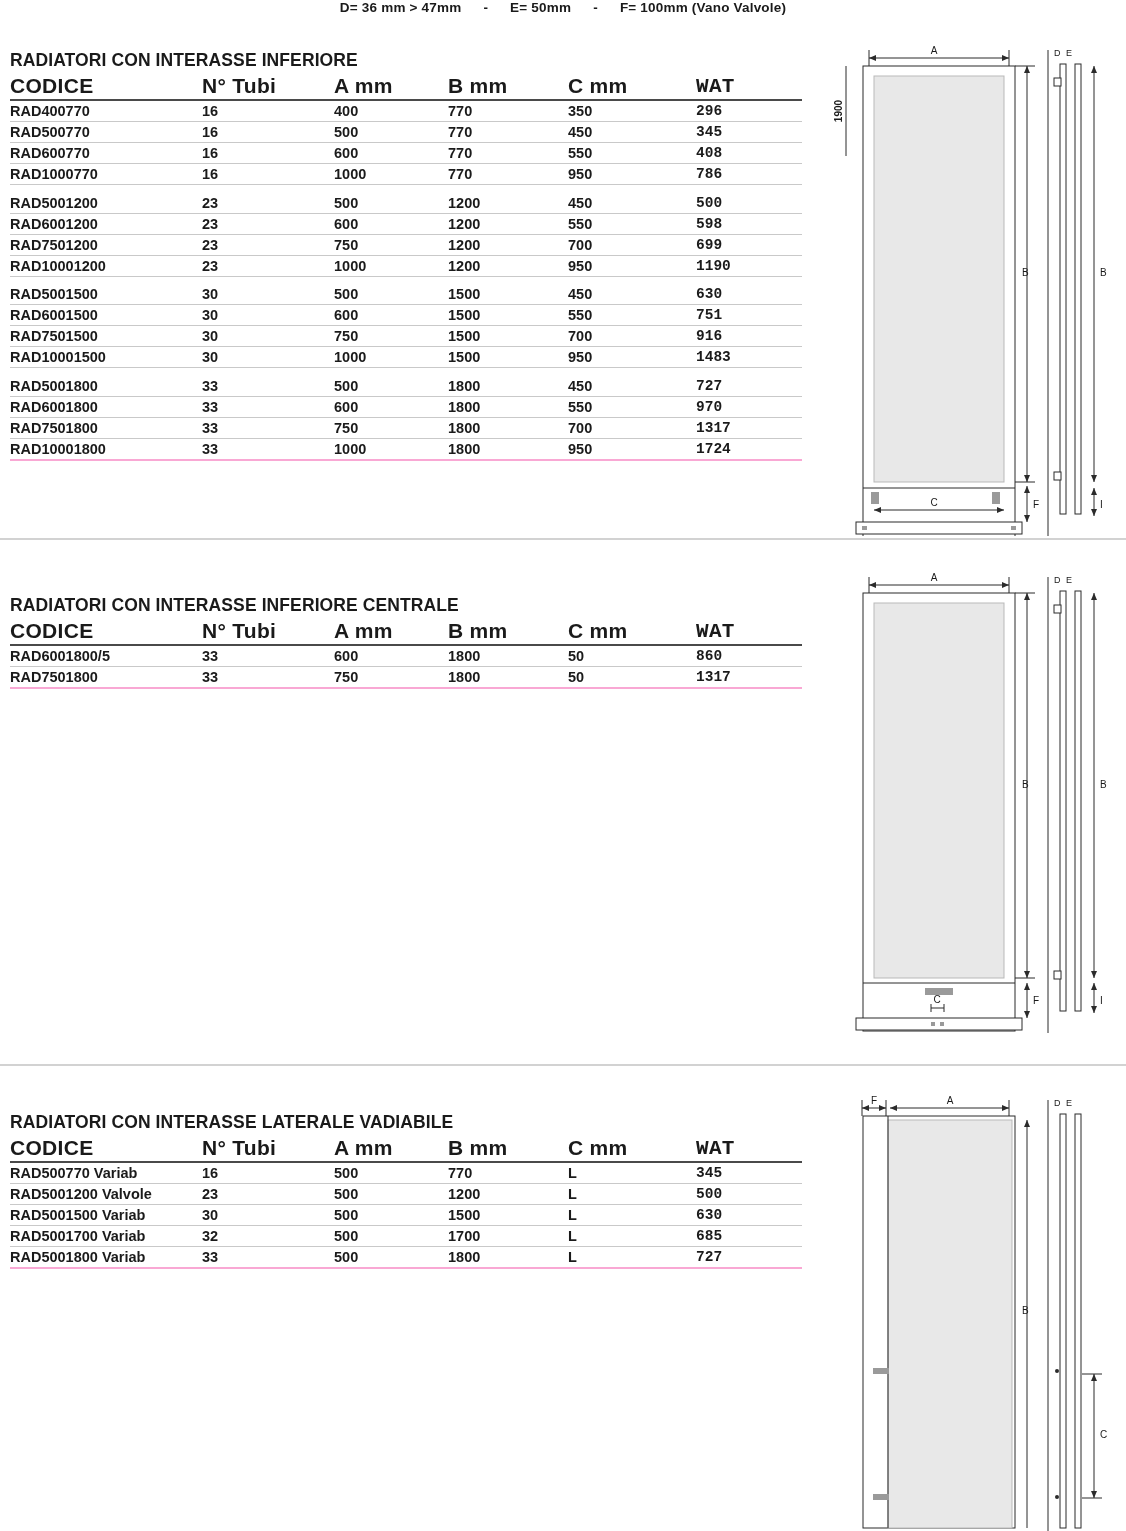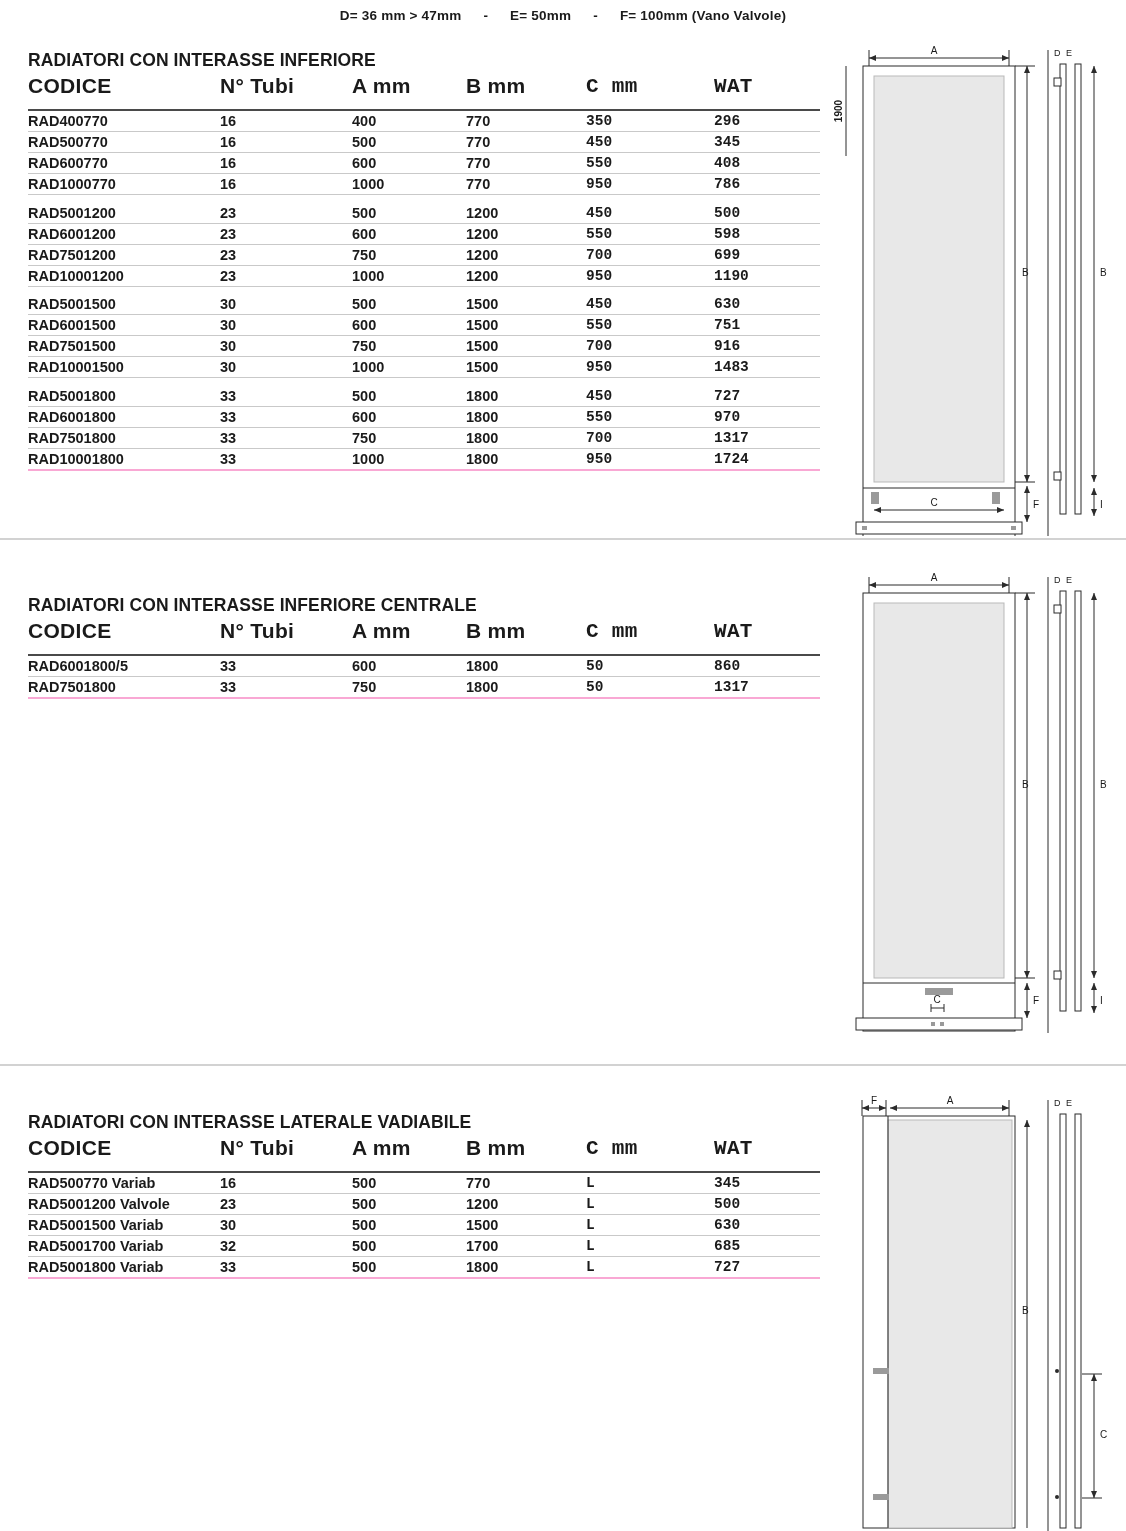--- a/index.html
+++ b/index.html
@@ -13,21 +13,21 @@
     position: relative;
     width: 1126px;
     height: 1531px;
     overflow: hidden;
     background: #fff;
   }
 
   
   .header-note {
     position: absolute;
-    top: 8px; left: 0; right: 0;
+    top: 0; left: 0; right: 0;
     text-align: center;
     font-size: 13.5px;
     font-weight: bold;
     letter-spacing: .2px;
     white-space: nowrap;
   }
   .header-note .sep { padding: 0 22px; font-weight: bold; }
   .header-note .seg { display: inline-block; }
 
   
@@ -45,41 +45,41 @@
     left: 0; width: 1126px;
     height: 2px;
     background: #d2d2d2;
   }
   .hr.a { top: 538px; }
   .hr.b { top: 1064px; }
 
   
   .table-block {
     position: absolute;
-    left: 28px;
+    left: 10px;
     width: 800px;
   }
   .sec-title {
     font-size: 17.5px;
     font-weight: bold;
     letter-spacing: .1px;
     color: #1a1a1a;
     margin: 0 0 2px 0;
     white-space: nowrap;
   }
   table.radtab {
     border-collapse: collapse;
     width: 792px;
     table-layout: fixed;
   }
   table.radtab th {
     font-size: 21px;
     font-weight: bold;
     text-align: left;
-    padding: 1px 0 11px 0;
+    padding: 1px 0 1px 0;
     border-bottom: 2px solid #4a4a4a;
     letter-spacing: .3px;
     white-space: nowrap;
   }
   table.radtab td {
     font-size: 14.5px;
     font-weight: bold;
     padding: 2px 0 2px 0;
     border-bottom: 1px solid #c9c9c9;
     white-space: nowrap;
@@ -87,21 +87,21 @@
   table.radtab tr.gap td {
     border-bottom: none;
     height: 8px;
     padding: 0;
   }
   table.radtab tr.last td { border-bottom: 2px solid #f9a8d4; }
   .c0 { width: 192px; }
   .c1 { width: 132px; }
   .c2 { width: 114px; }
   .c3 { width: 120px; }
-  .c4 { width: 128px; font-family: Liberation Mono, monospace; }
+  .c4 { width: 128px; }
   .c5 { width: 106px; font-family: Liberation Mono, monospace; }
   th.c1, td.c1, th.c2, td.c2, th.c3, td.c3, th.c4, td.c4, th.c5, td.c5 { text-align: left; }
   td.c1, td.c2, td.c3, td.c4, td.c5 { padding-left: 0; }
   .pad-l-1 { padding-left: 18px; }
   .pad-l-2 { padding-left: 22px; }
 
   
   .drawing {
     position: absolute;
     top: 0;

